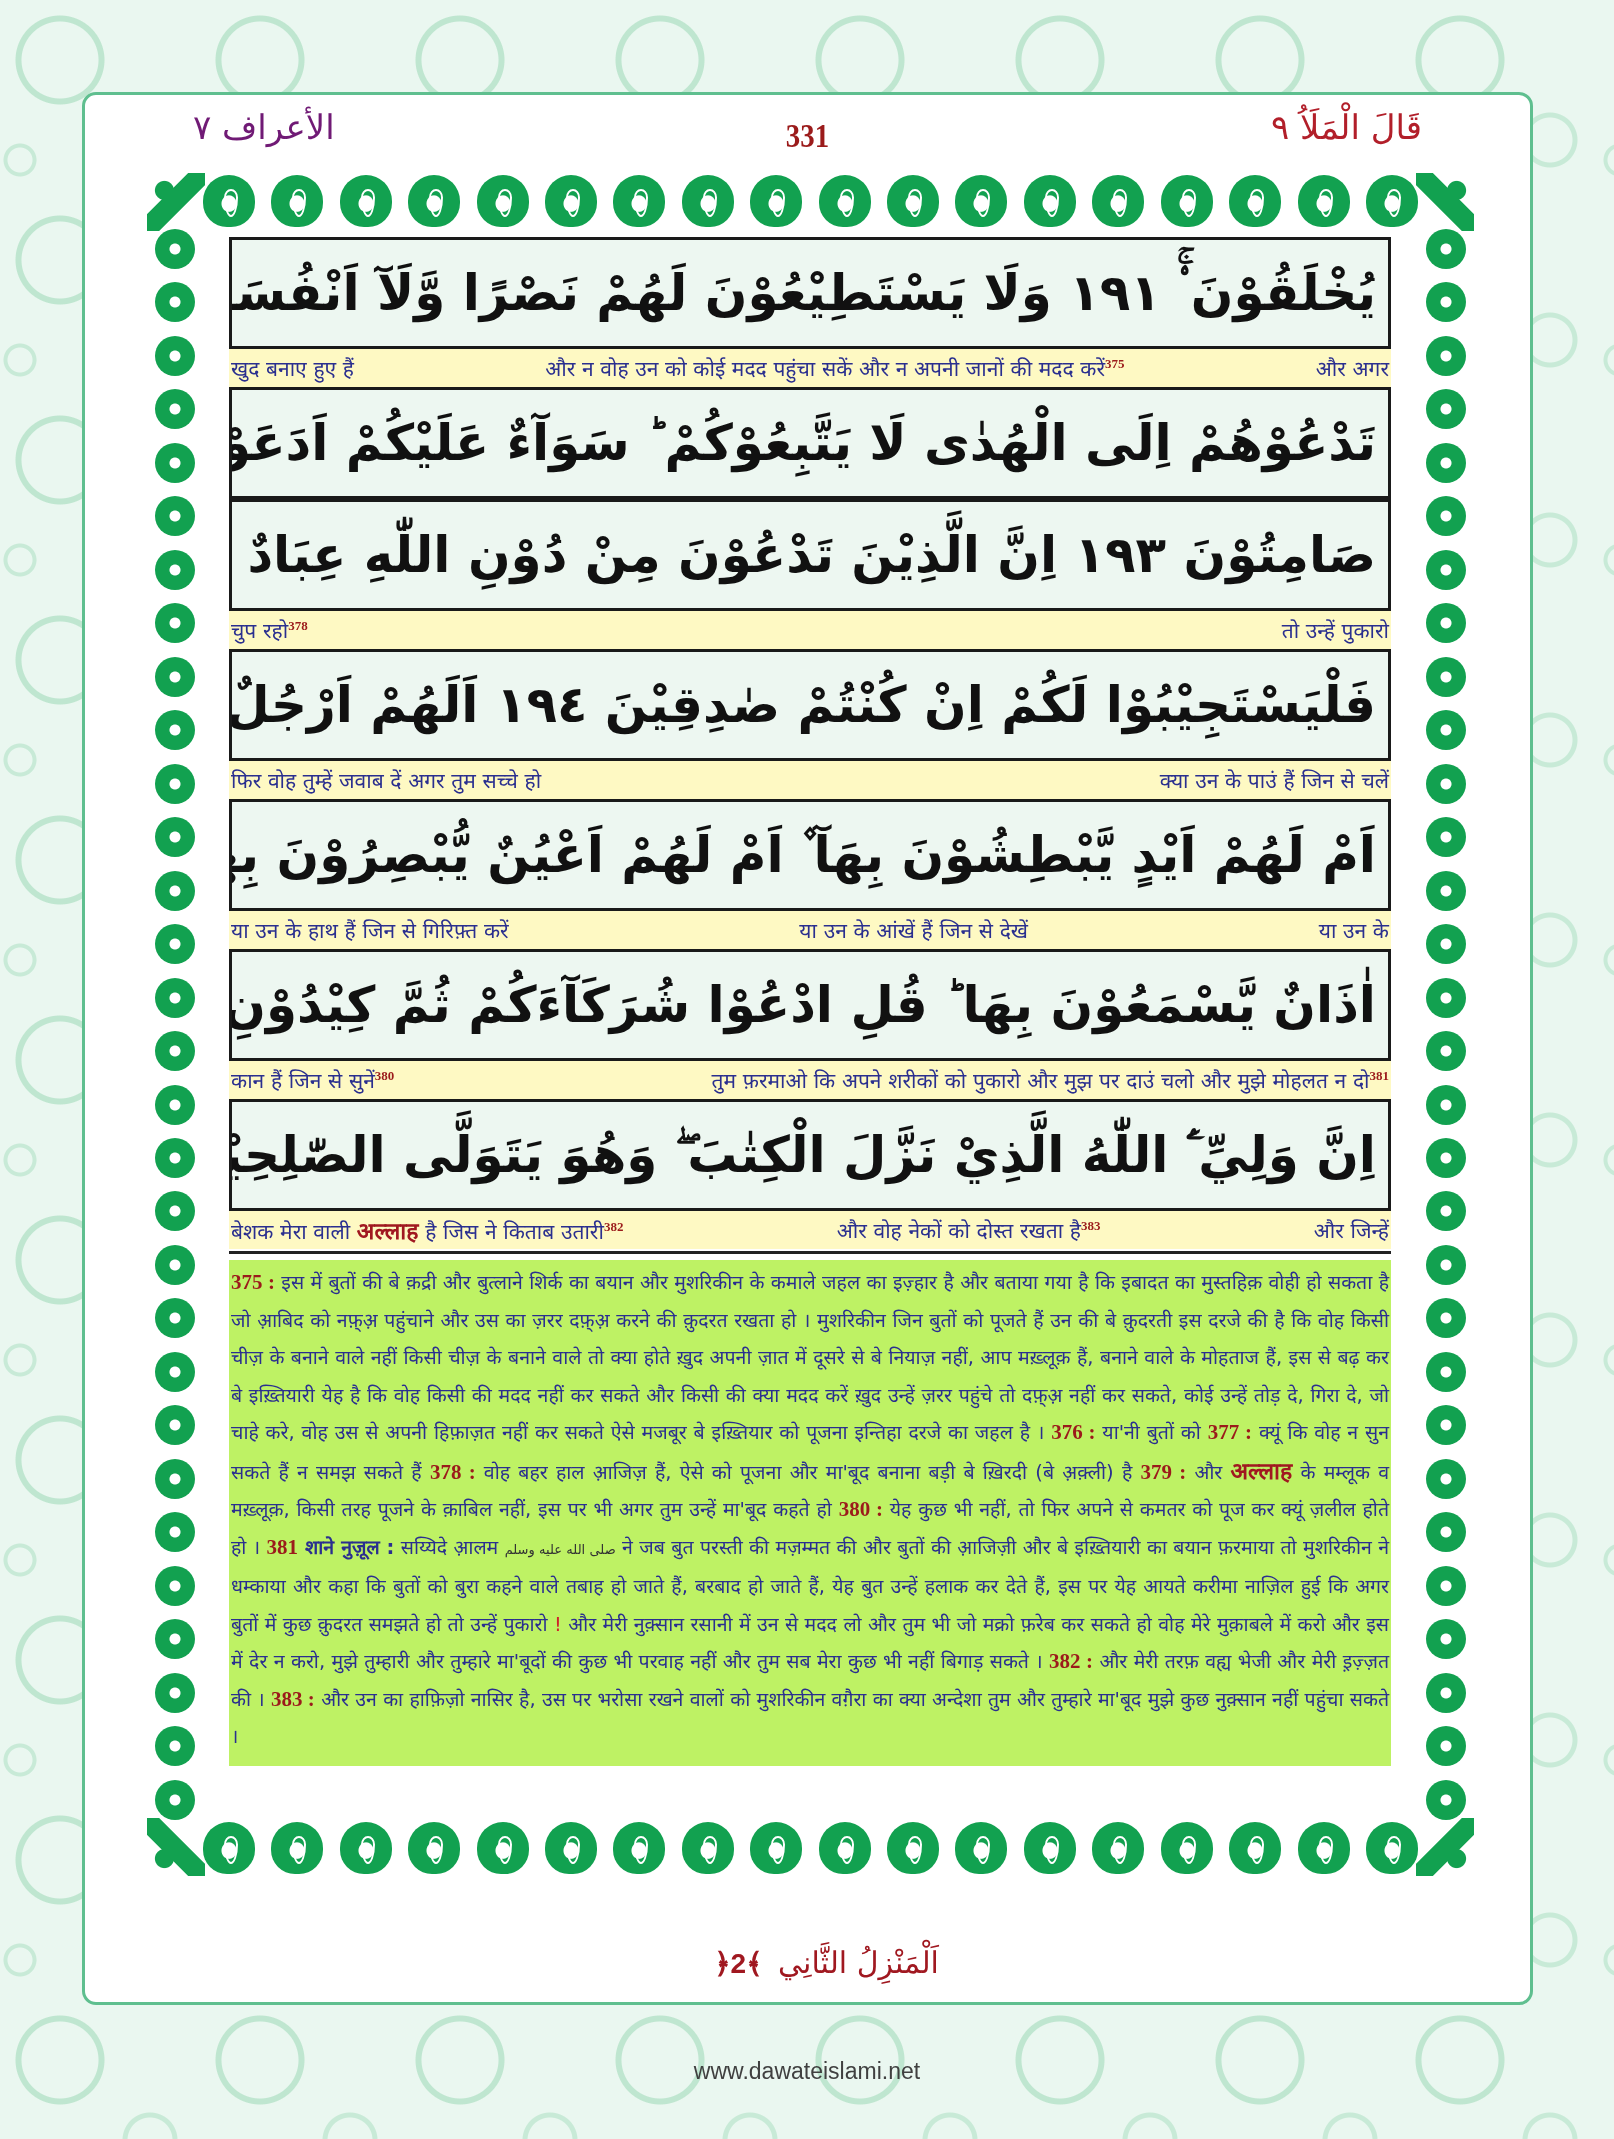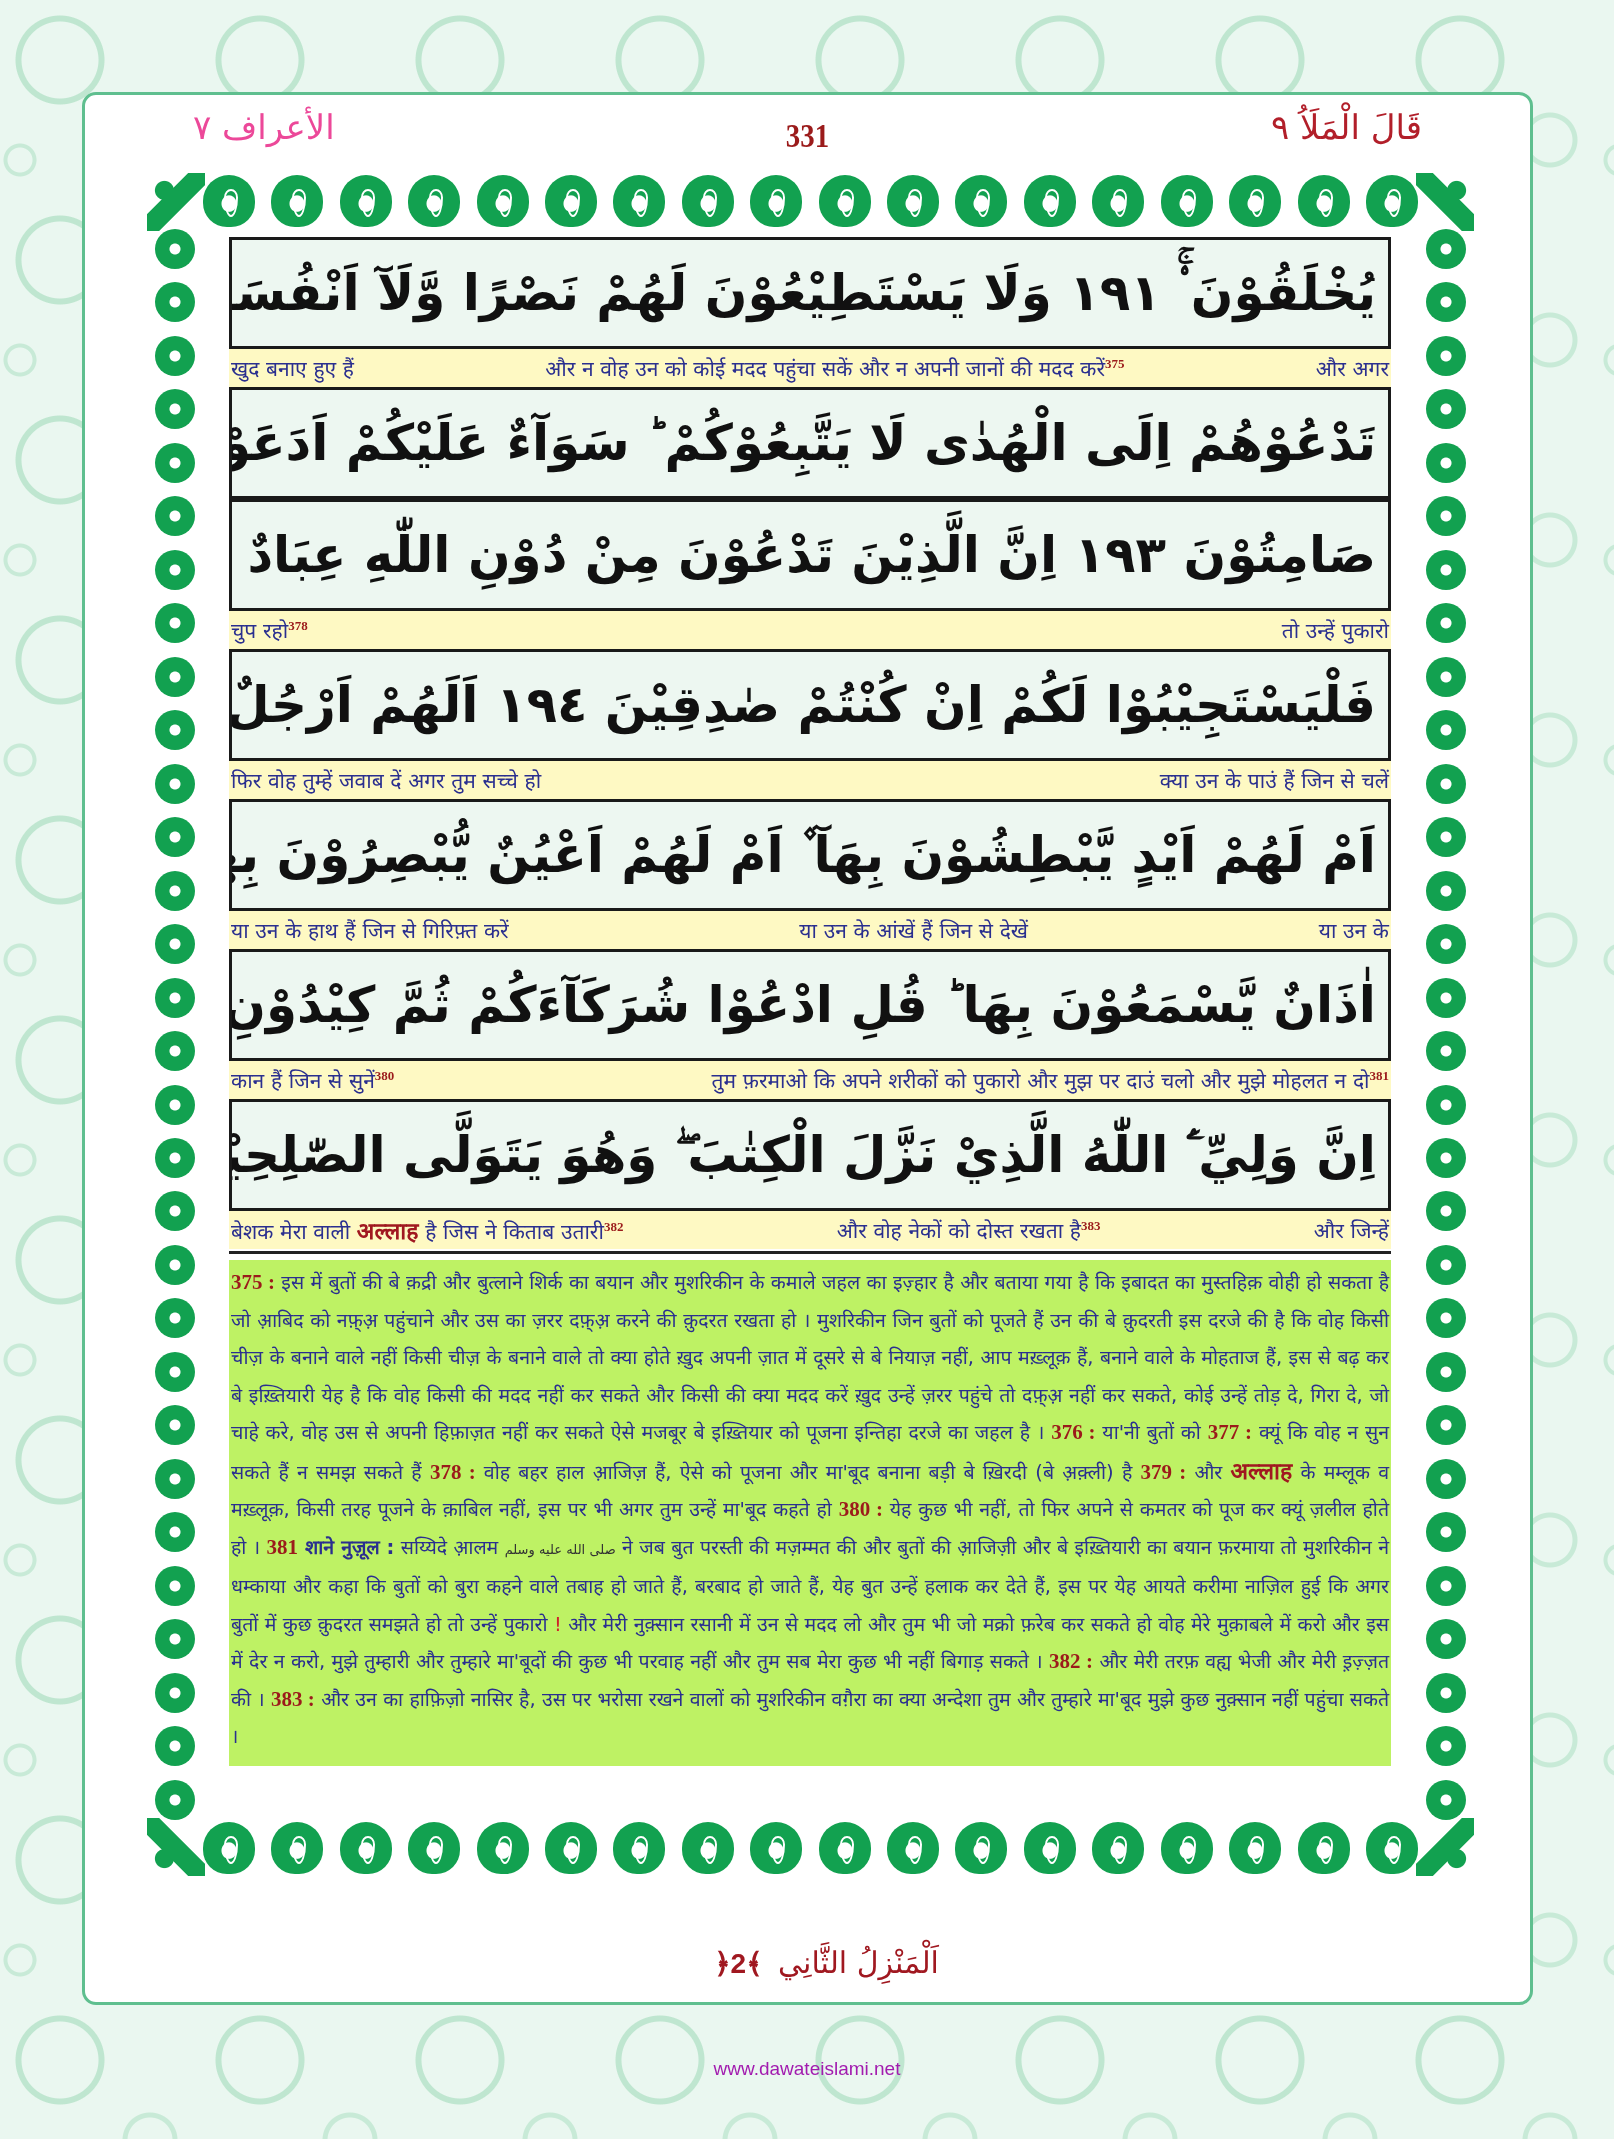--- a/index.html
+++ b/index.html
@@ -23,21 +23,21 @@
     border: 3px solid #5fbf8f;
     border-radius: 14px;
   }
 
   .header-row {
     position: absolute; left: 0; right: 0; top: 0; height: 70px;
   }
   .surah-name {
     position: absolute; left: 108px; top: 12px;
     font-family: "DejaVu Serif", serif;
-    font-size: 34px; color: #ec4899;
+    font-size: 34px; color: #701a75;
     direction: rtl;
   }
   .page-number {
     position: absolute; left: 0; right: 0; top: 22px;
     text-align: center;
     font-family: "Liberation Serif", serif;
     font-weight: bold; font-size: 34px; color: #9b1b1b;
     transform: scaleX(0.85);
   }
   .juz-name {
@@ -149,21 +149,21 @@
     direction: rtl;
     padding-left: 32px;
   }
   .manzil .num-badge {
     display: inline-block; font-family: "Liberation Sans", sans-serif; font-weight: bold;
     font-size: 28px; color: #a01820; padding: 0 6px;
   }
   .website {
     position: absolute; left: 0; right: 0; top: 2058px;
     text-align: center;
-    font-family: "Liberation Sans", sans-serif; font-size: 19px; color: #a21caf;
+    font-family: "Liberation Sans", sans-serif; font-size: 23px; color: #404040;
   }
 </style>
 </head>
 <body>
 
 <div class="page">
 
   <div class="header-row">
     <div class="surah-name">الأعراف ٧</div>
     <div class="page-number">331</div>

